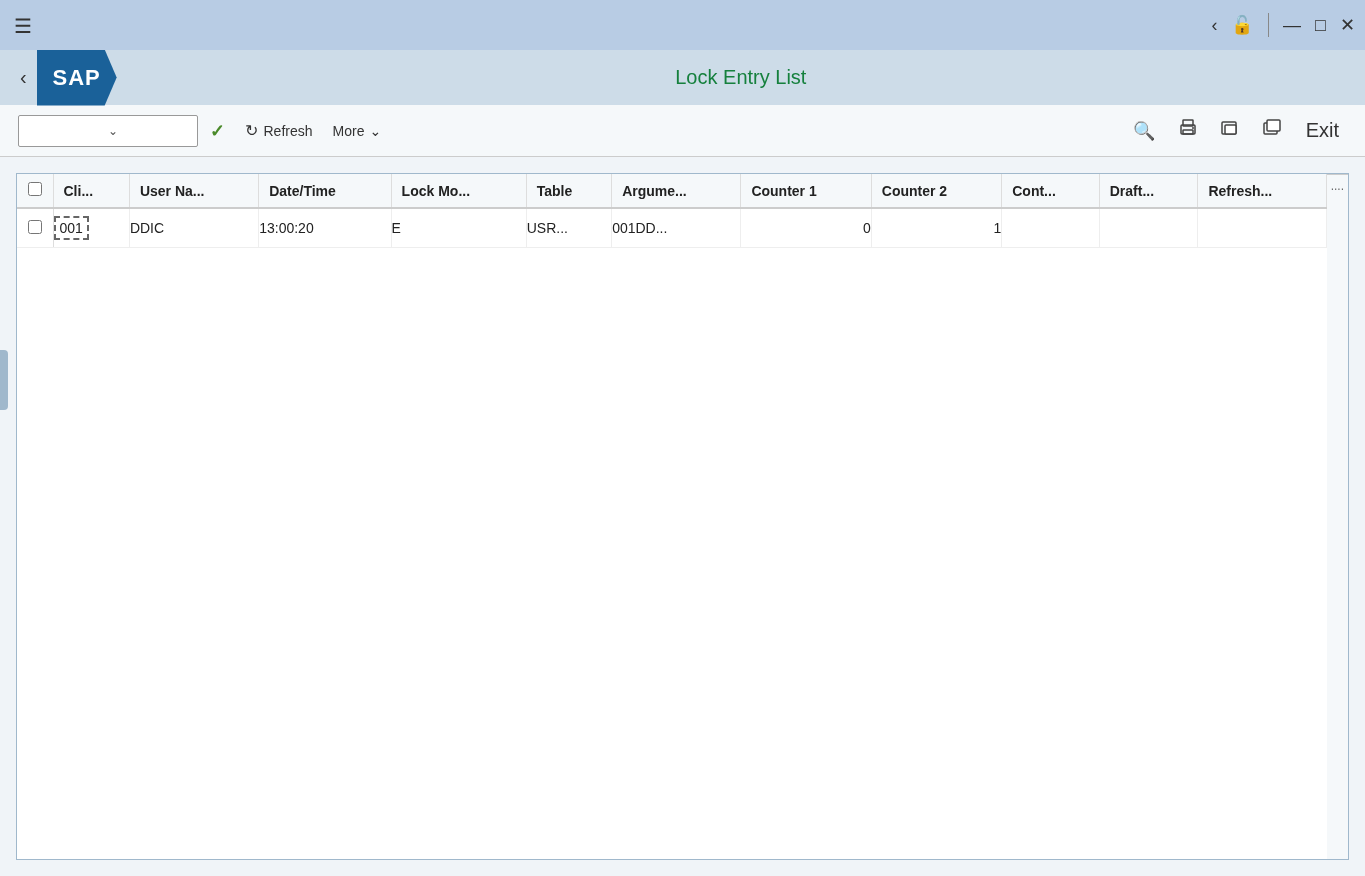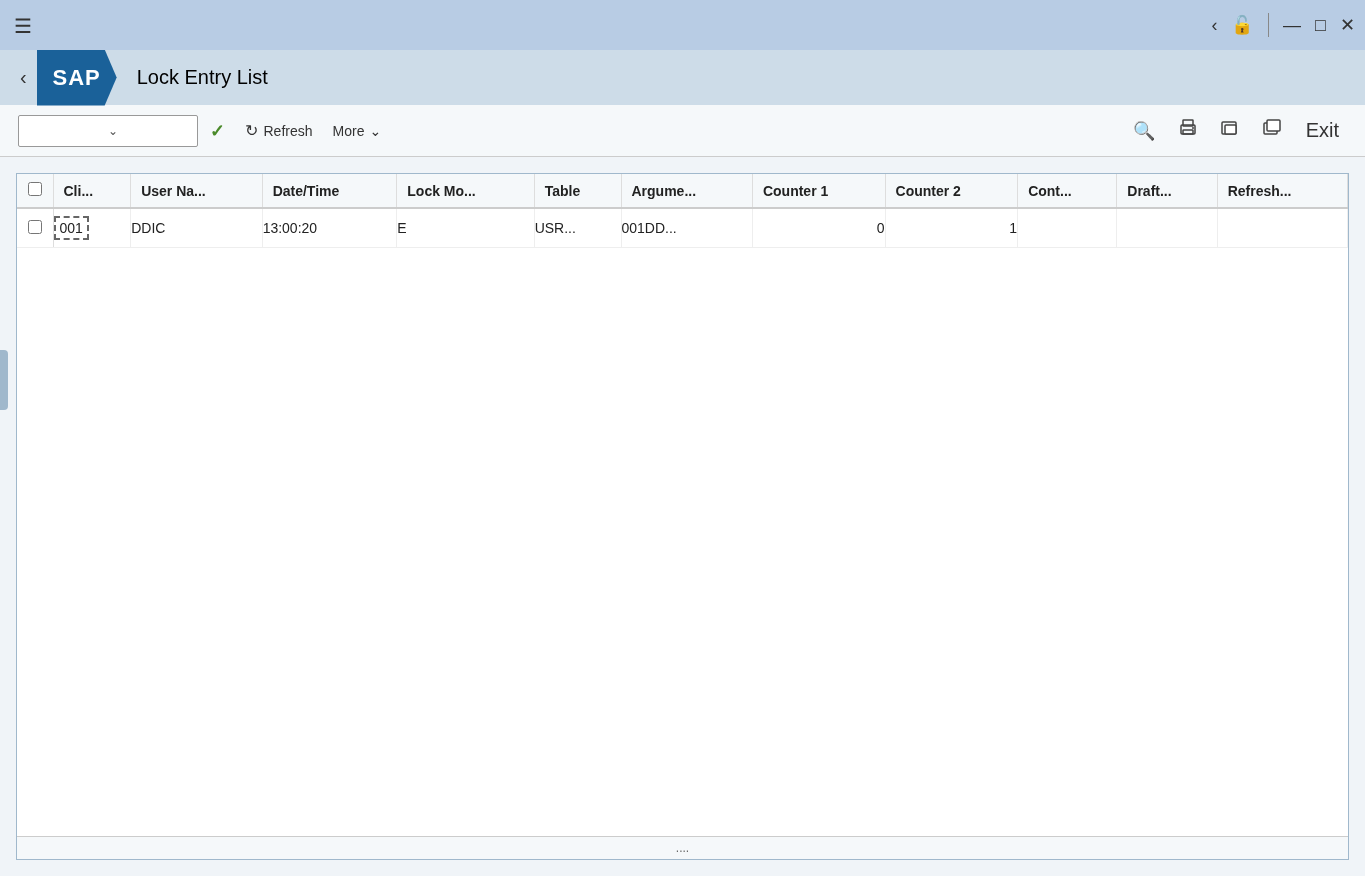--- a/index.html
+++ b/index.html
@@ -74,22 +74,23 @@
     .back-btn {
       font-size: 20px;
       color: #333;
       cursor: pointer;
       margin-right: 10px;
       background: none;
       border: none;
     }
     .page-title {
       flex: 1;
+      text-align: center;
       font-size: 20px;
-      color: #000000;
+      color: #15803d;
       font-weight: normal;
     }
 
     
     .hamburger {
       position: absolute;
       left: 14px;
       top: 14px;
       cursor: pointer;
       font-size: 20px;
@@ -171,21 +172,21 @@
       gap: 0;
     }
 
     
     .table-container {
       background: white;
       border: 1px solid #a0b8cc;
       flex: 1;
       overflow: hidden;
       display: flex;
-      flex-direction: column;
+      flex-direction: row;
     }
     .table-scroll {
       flex: 1;
       overflow: auto;
     }
     table {
       width: 100%;
       border-collapse: collapse;
       font-size: 14px;
     }

